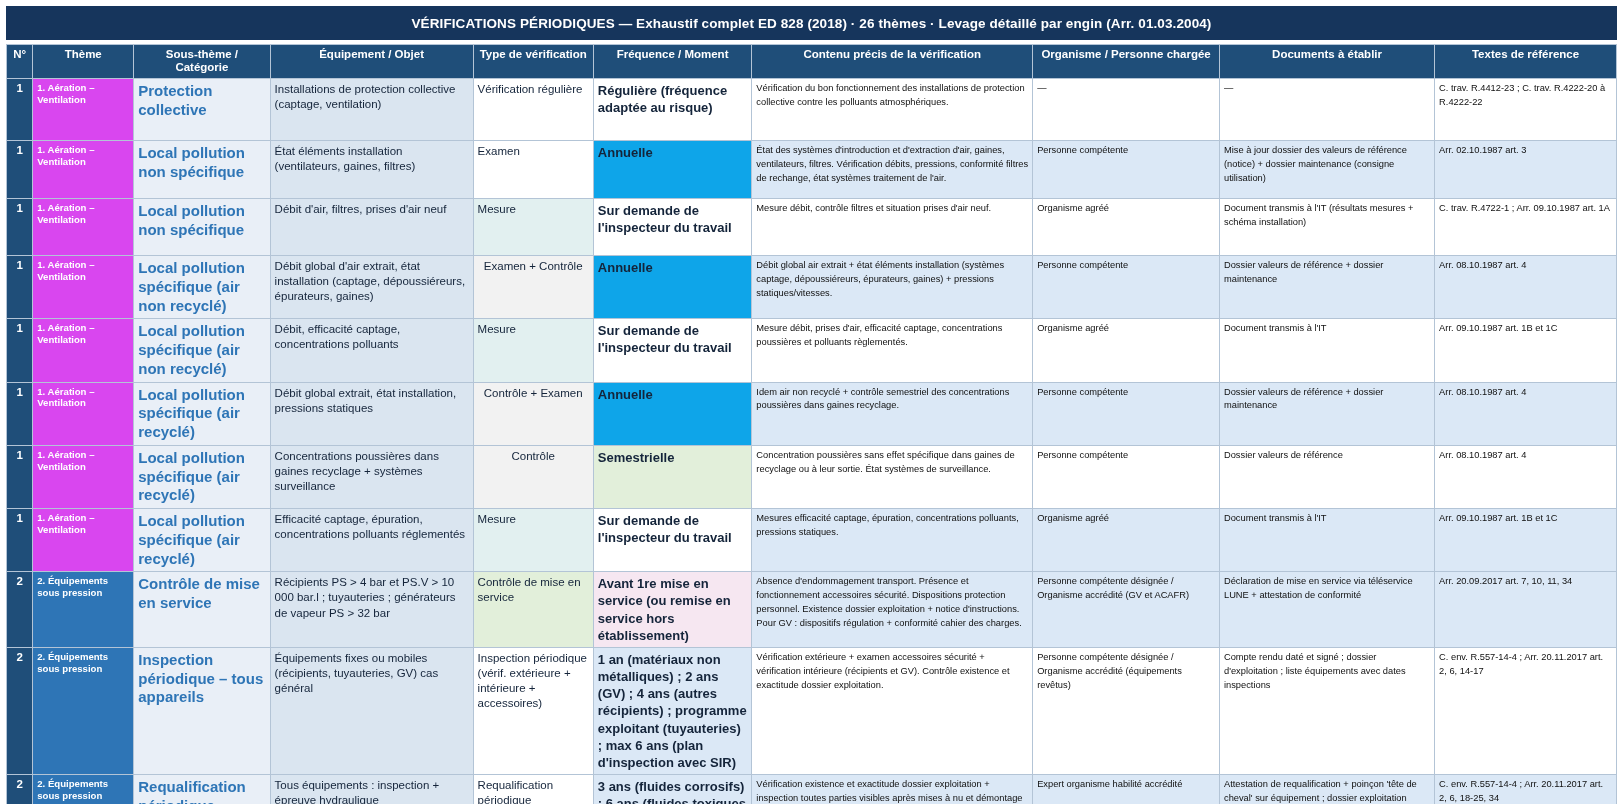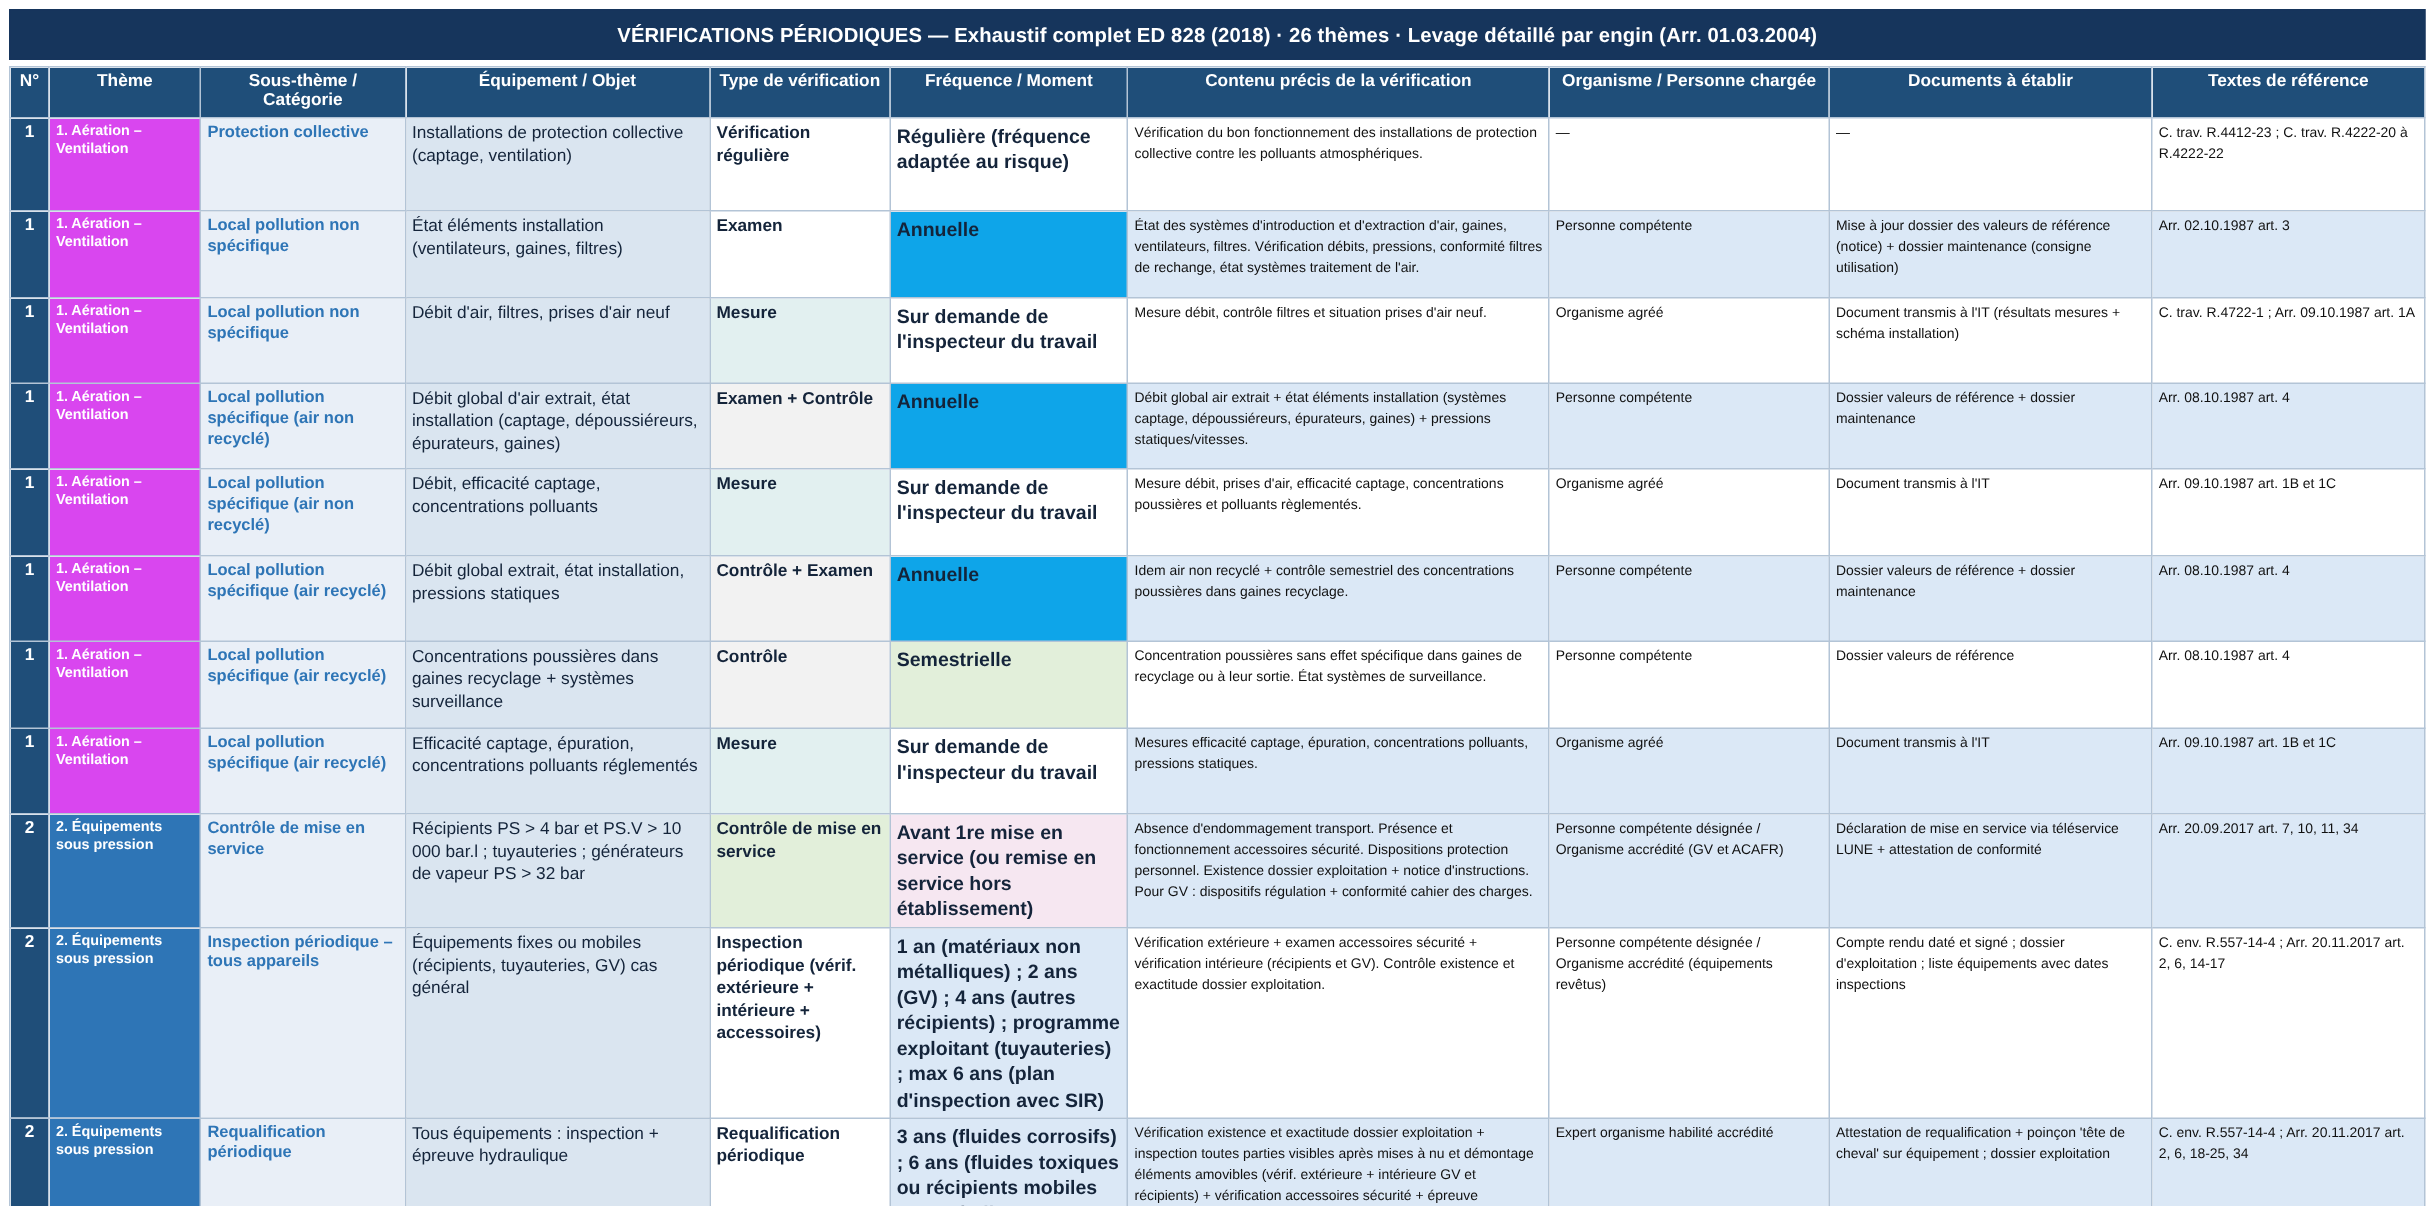--- a/index.html
+++ b/index.html
@@ -94,52 +94,52 @@
     vertical-align: bottom;
     line-height: 1.25;
     padding-bottom: 5px;
   }
   td.theme.t1 { background: #d946ef; }
   td.theme.t2 { background: #2e75b6; }
 
   td.sub {
     background: #e9eff7;
     color: #2e75b6;
-    font-size: 11px;
+    font-size: 15px;
     font-weight: bold;
     line-height: 1.25;
   }
   td.equip {
     background: #dae5f0;
     color: #14243a;
     font-size: 11.5px;
     font-weight: normal;
     line-height: 1.32;
   }
   td.type {
     color: #14243a;
     font-size: 11.5px;
-    font-weight: bold;
+    font-weight: normal;
     line-height: 1.32;
   }
   td.freq {
     color: #14243a;
     font-size: 13px;
     font-weight: bold;
     line-height: 1.32;
   }
   td.body {
     font-size: 9.3px;
     line-height: 1.5;
     color: #101010;
   }
 
   
   .f-white   { background: #ffffff; }
-  .f-grey    { background: #f2f2f2; }
+  .f-grey    { background: #f2f2f2; text-align: center; }
   .f-mint    { background: #e2f0f0; }
   .f-blue    { background: #0ea5e9; }
   .f-green   { background: #e2efda; }
   .f-pink    { background: #f6e7f1; }
   .f-lblue   { background: #dbe8f6; }
 </style>
 </head>
 <body>
 
 <div id="app">

